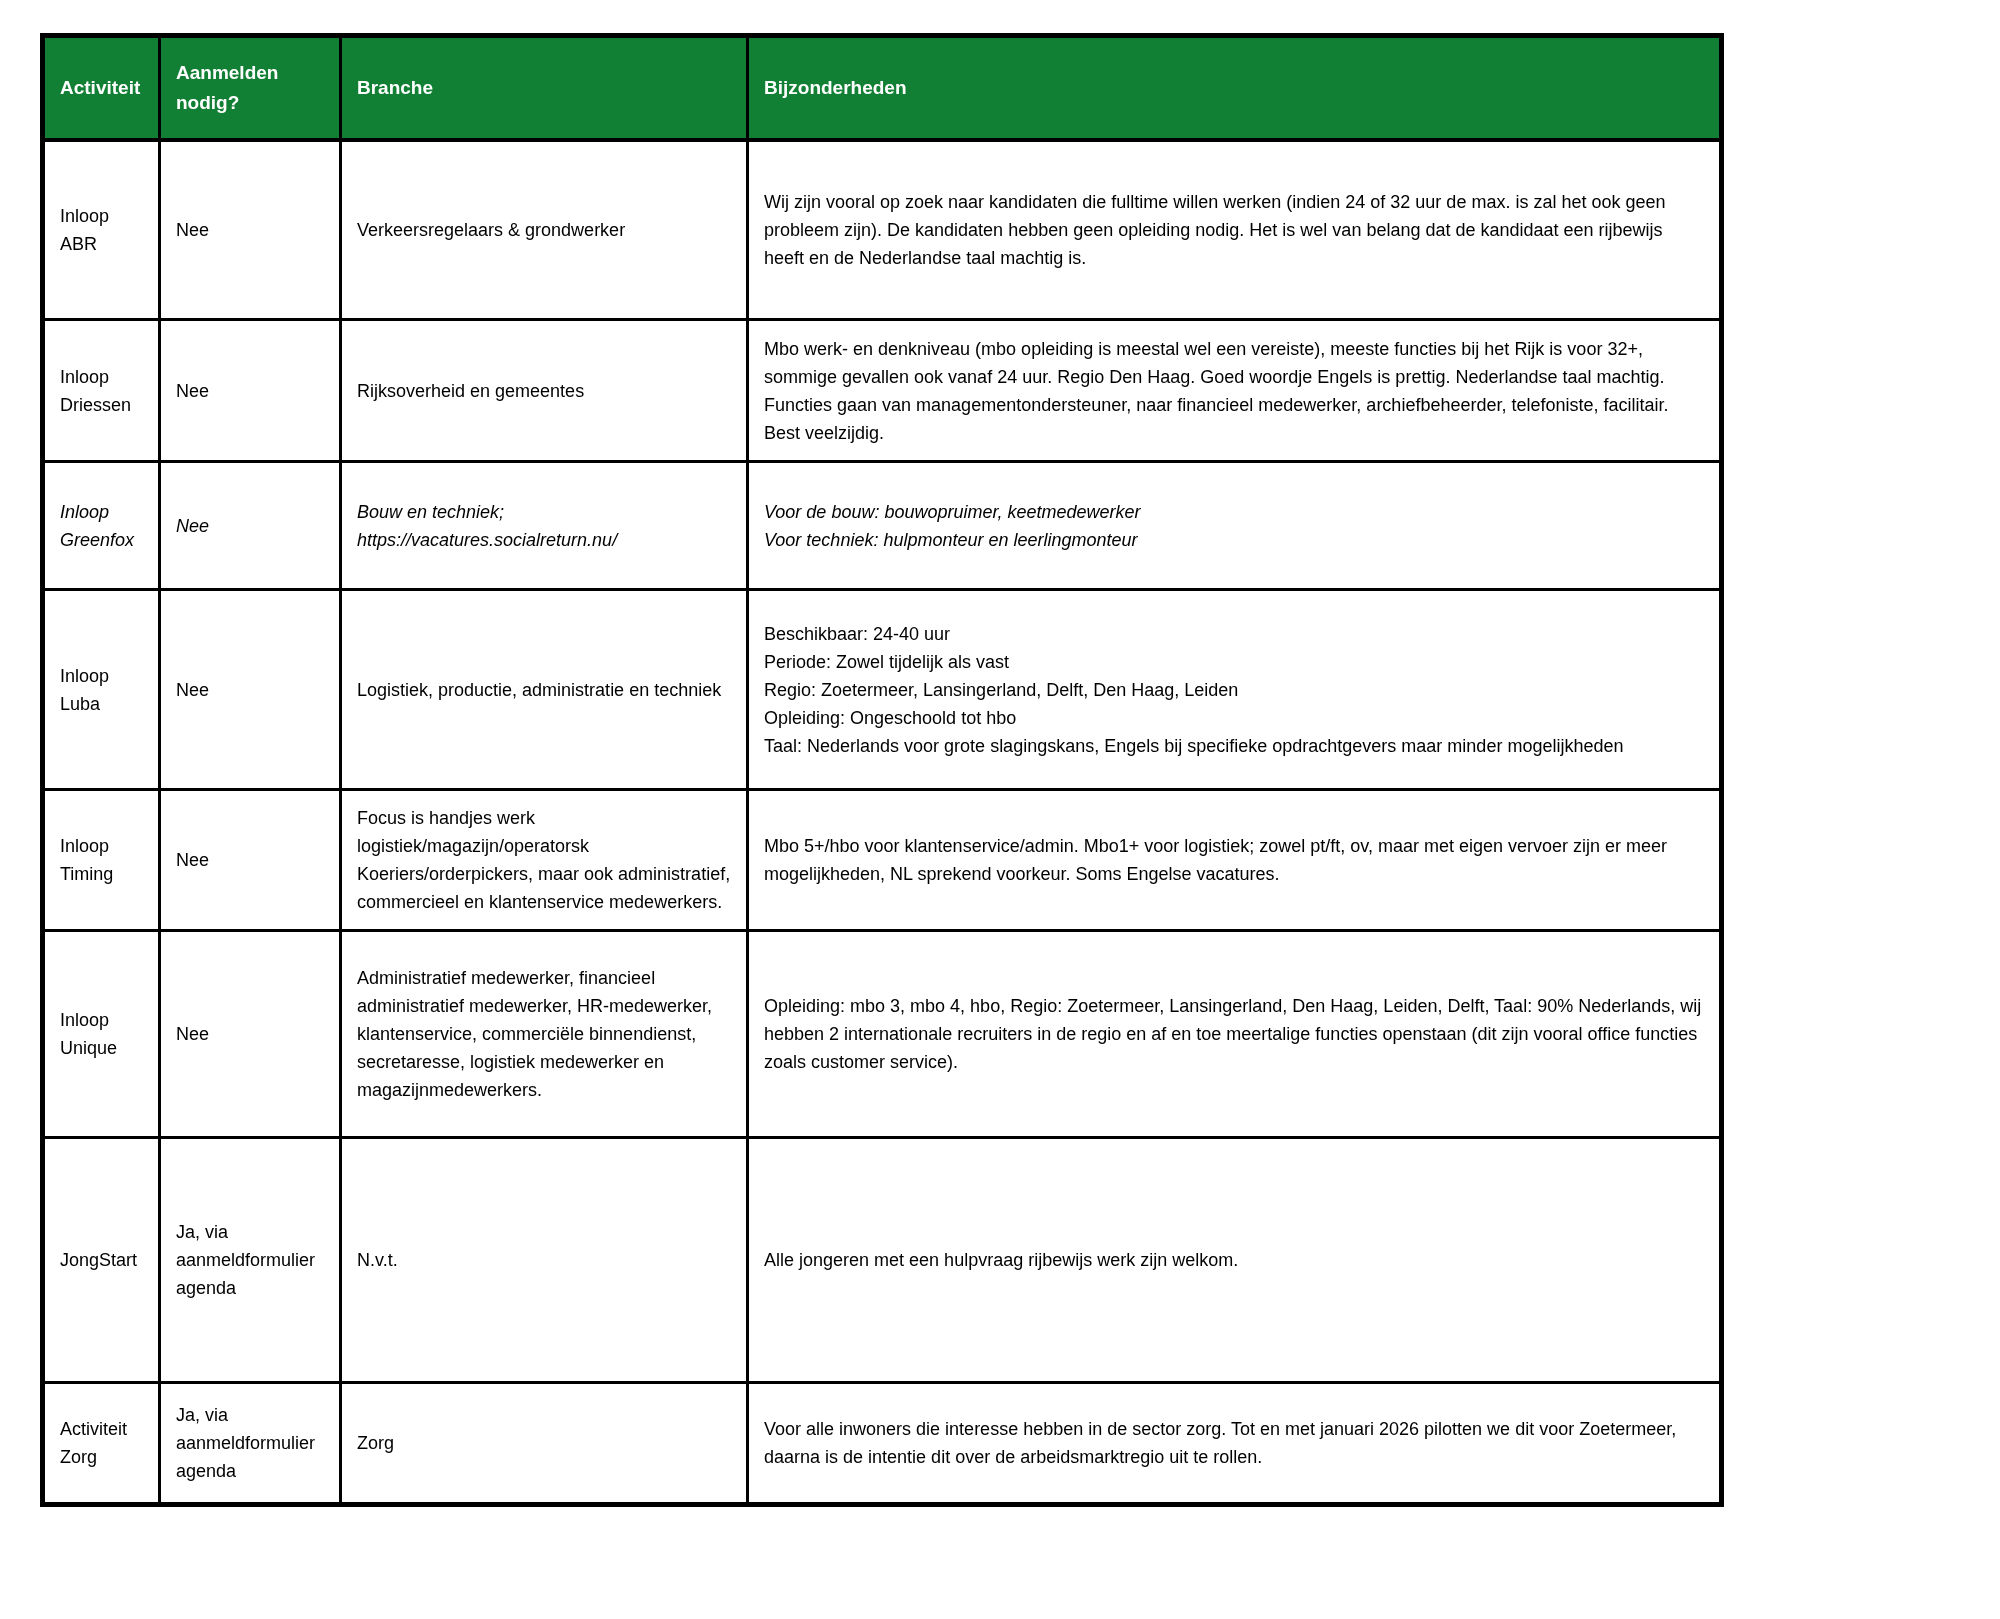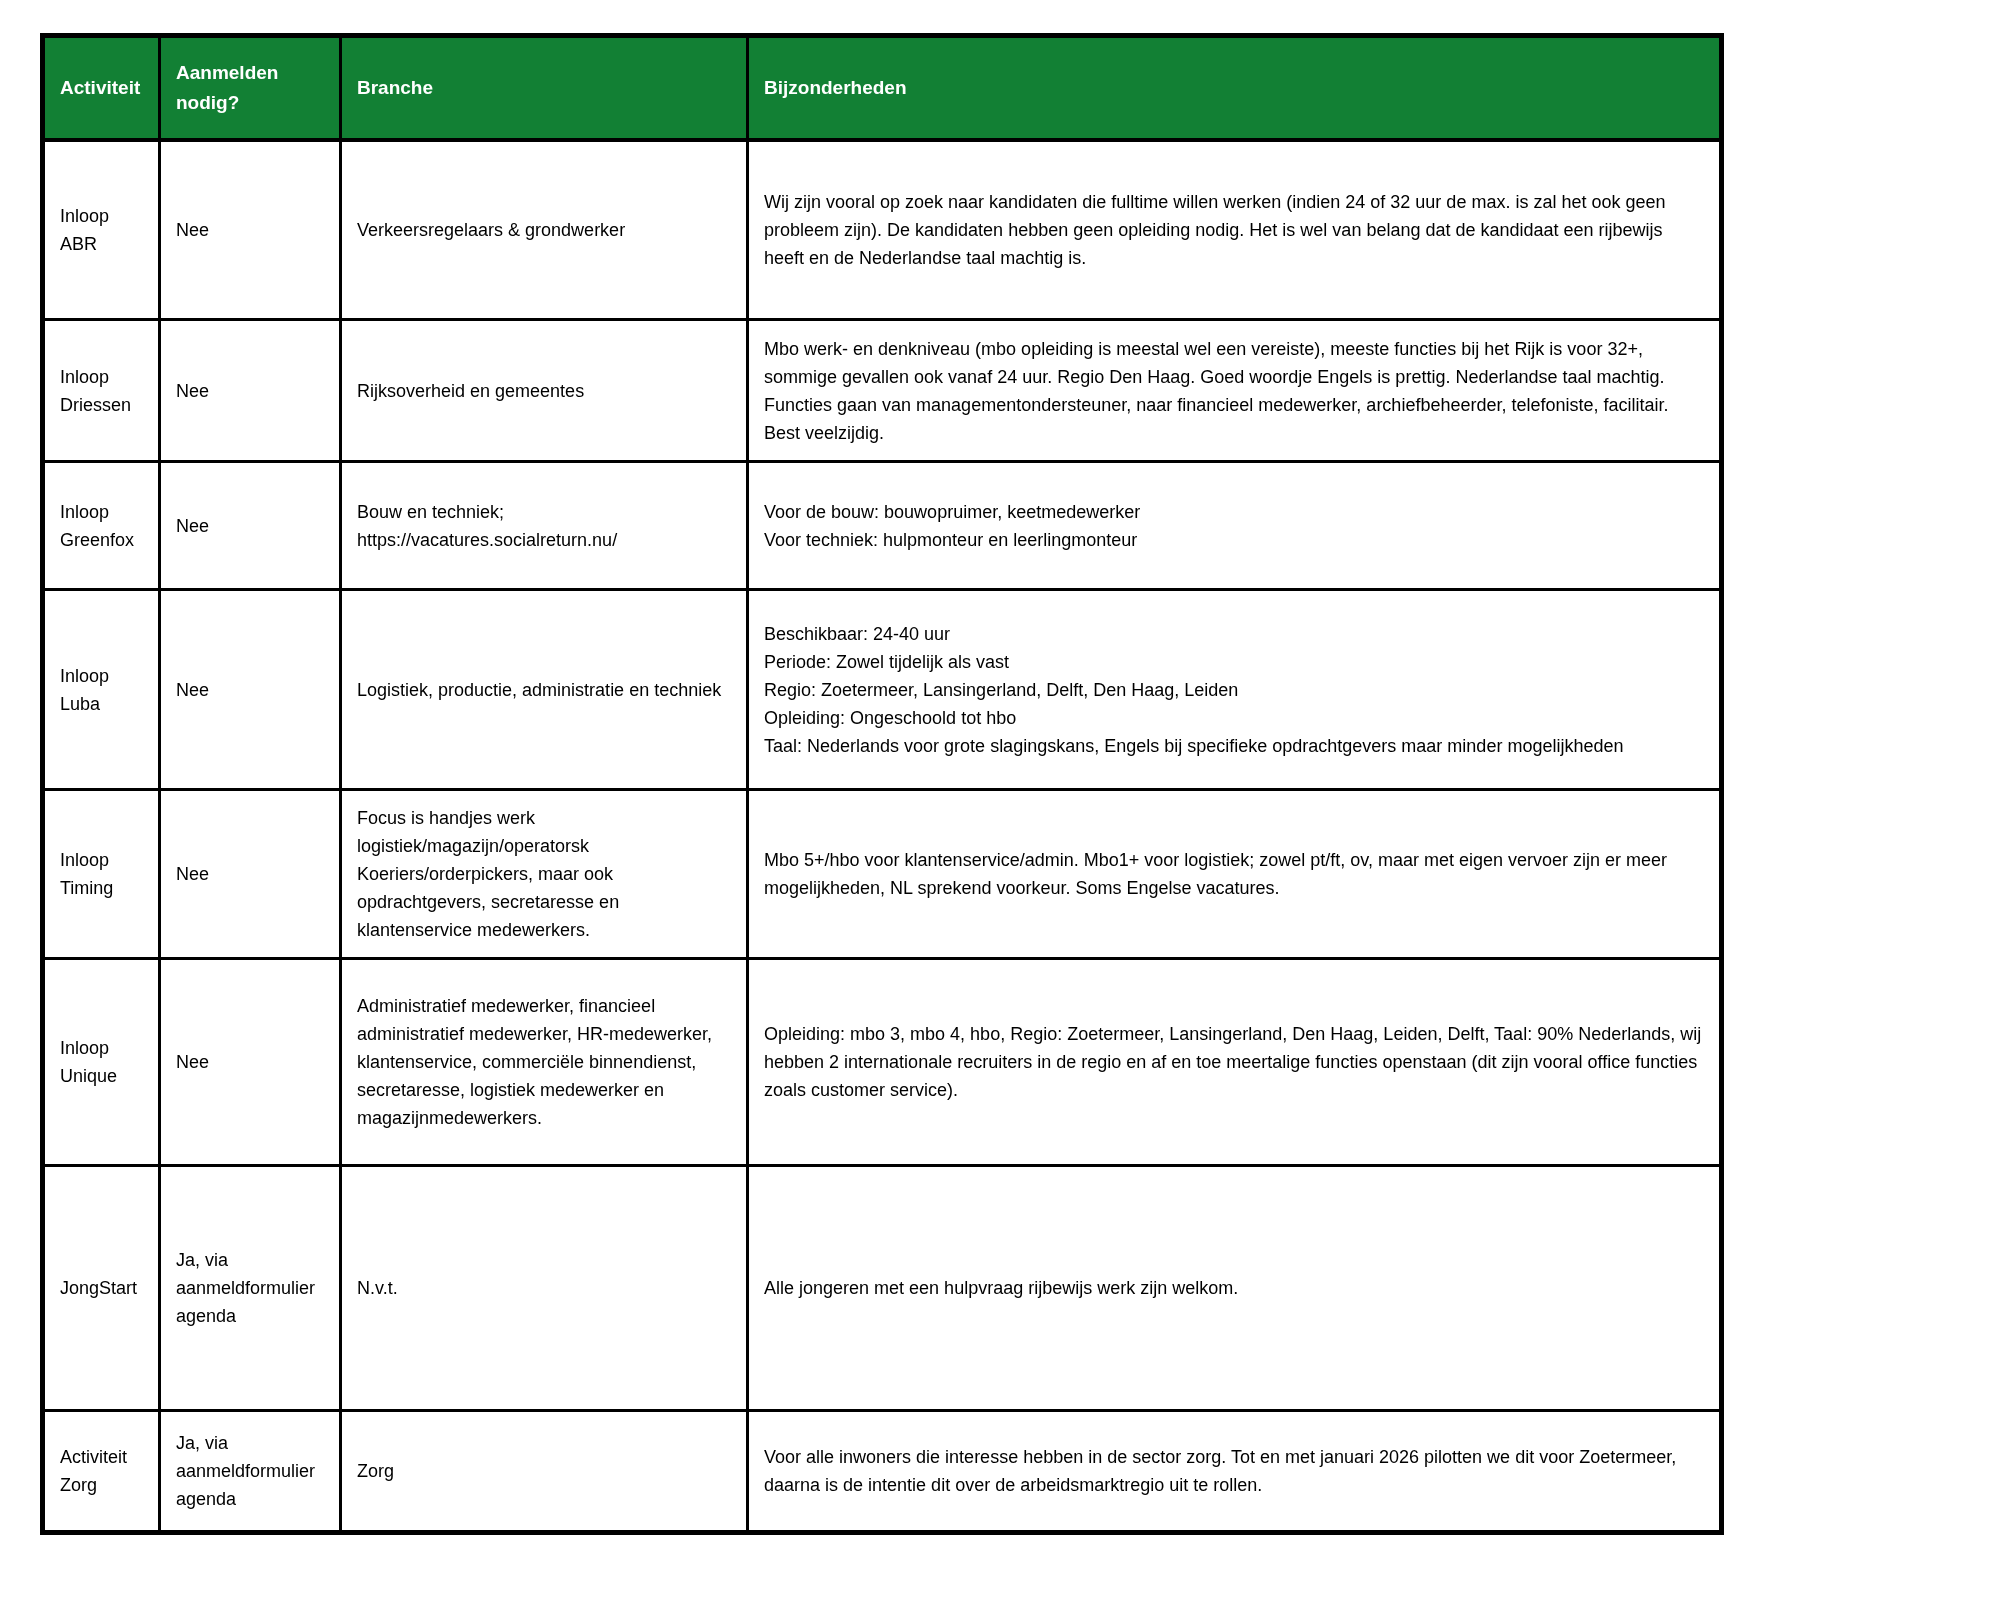--- a/index.html
+++ b/index.html
@@ -51,21 +51,21 @@
     border-bottom-width: 4px;
     height: 104px;
   }
   table.activities td {
     font-size: 18px;
     line-height: 28px;
     background: #ffffff;
   }
   tbody tr:nth-child(1) { height: 180px; }
   tbody tr:nth-child(2) { height: 142px; }
-  tbody tr:nth-child(3) { height: 128px; }
+  tbody tr:nth-child(3) { height: 128px; font-style: italic; }
   tbody tr:nth-child(4) { height: 200px; }
   tbody tr:nth-child(5) { height: 103px; }
   tbody tr:nth-child(6) { height: 207px; }
   tbody tr:nth-child(7) { height: 245px; }
   tbody tr:nth-child(8) { height: 122px; }
   tbody tr:nth-child(9) { height: 123px; }
 </style>
 </head>
 <body>
 
@@ -117,21 +117,21 @@
 Periode: Zowel tijdelijk als vast
 Regio: Zoetermeer, Lansingerland, Delft, Den Haag, Leiden
 Opleiding: Ongeschoold tot hbo
 Taal: Nederlands voor grote slagingskans, Engels bij specifieke opdrachtgevers maar minder mogelijkheden</td>
   </tr>
 
 
   <tr>
     <td>Inloop Timing</td>
     <td>Nee</td>
-    <td>Focus is handjes werk logistiek/magazijn/operatorsk Koeriers/orderpickers, maar ook opdrachtgevers, secretaresse en klantenservice medewerkers.</td>
+    <td>Focus is handjes werk logistiek/magazijn/operatorsk Koeriers/orderpickers, maar ook administratief, commercieel en klantenservice medewerkers.</td>
     <td>Mbo 5+/hbo voor klantenservice/admin. Mbo1+ voor logistiek; zowel pt/ft, ov, maar met eigen vervoer zijn er meer mogelijkheden, NL sprekend voorkeur. Soms Engelse vacatures.</td>
   </tr>
 
   <tr>
     <td>Inloop Unique</td>
     <td>Nee</td>
     <td>Administratief medewerker, financieel administratief medewerker, HR-medewerker, klantenservice, commerciële binnendienst, secretaresse, logistiek medewerker en magazijnmedewerkers.</td>
     <td>Opleiding: mbo 3, mbo 4, hbo, Regio: Zoetermeer, Lansingerland, Den Haag, Leiden, Delft, Taal: 90% Nederlands, wij hebben 2 internationale recruiters in de regio en af en toe meertalige functies openstaan (dit zijn vooral office functies zoals customer service).</td>
   </tr>
 

